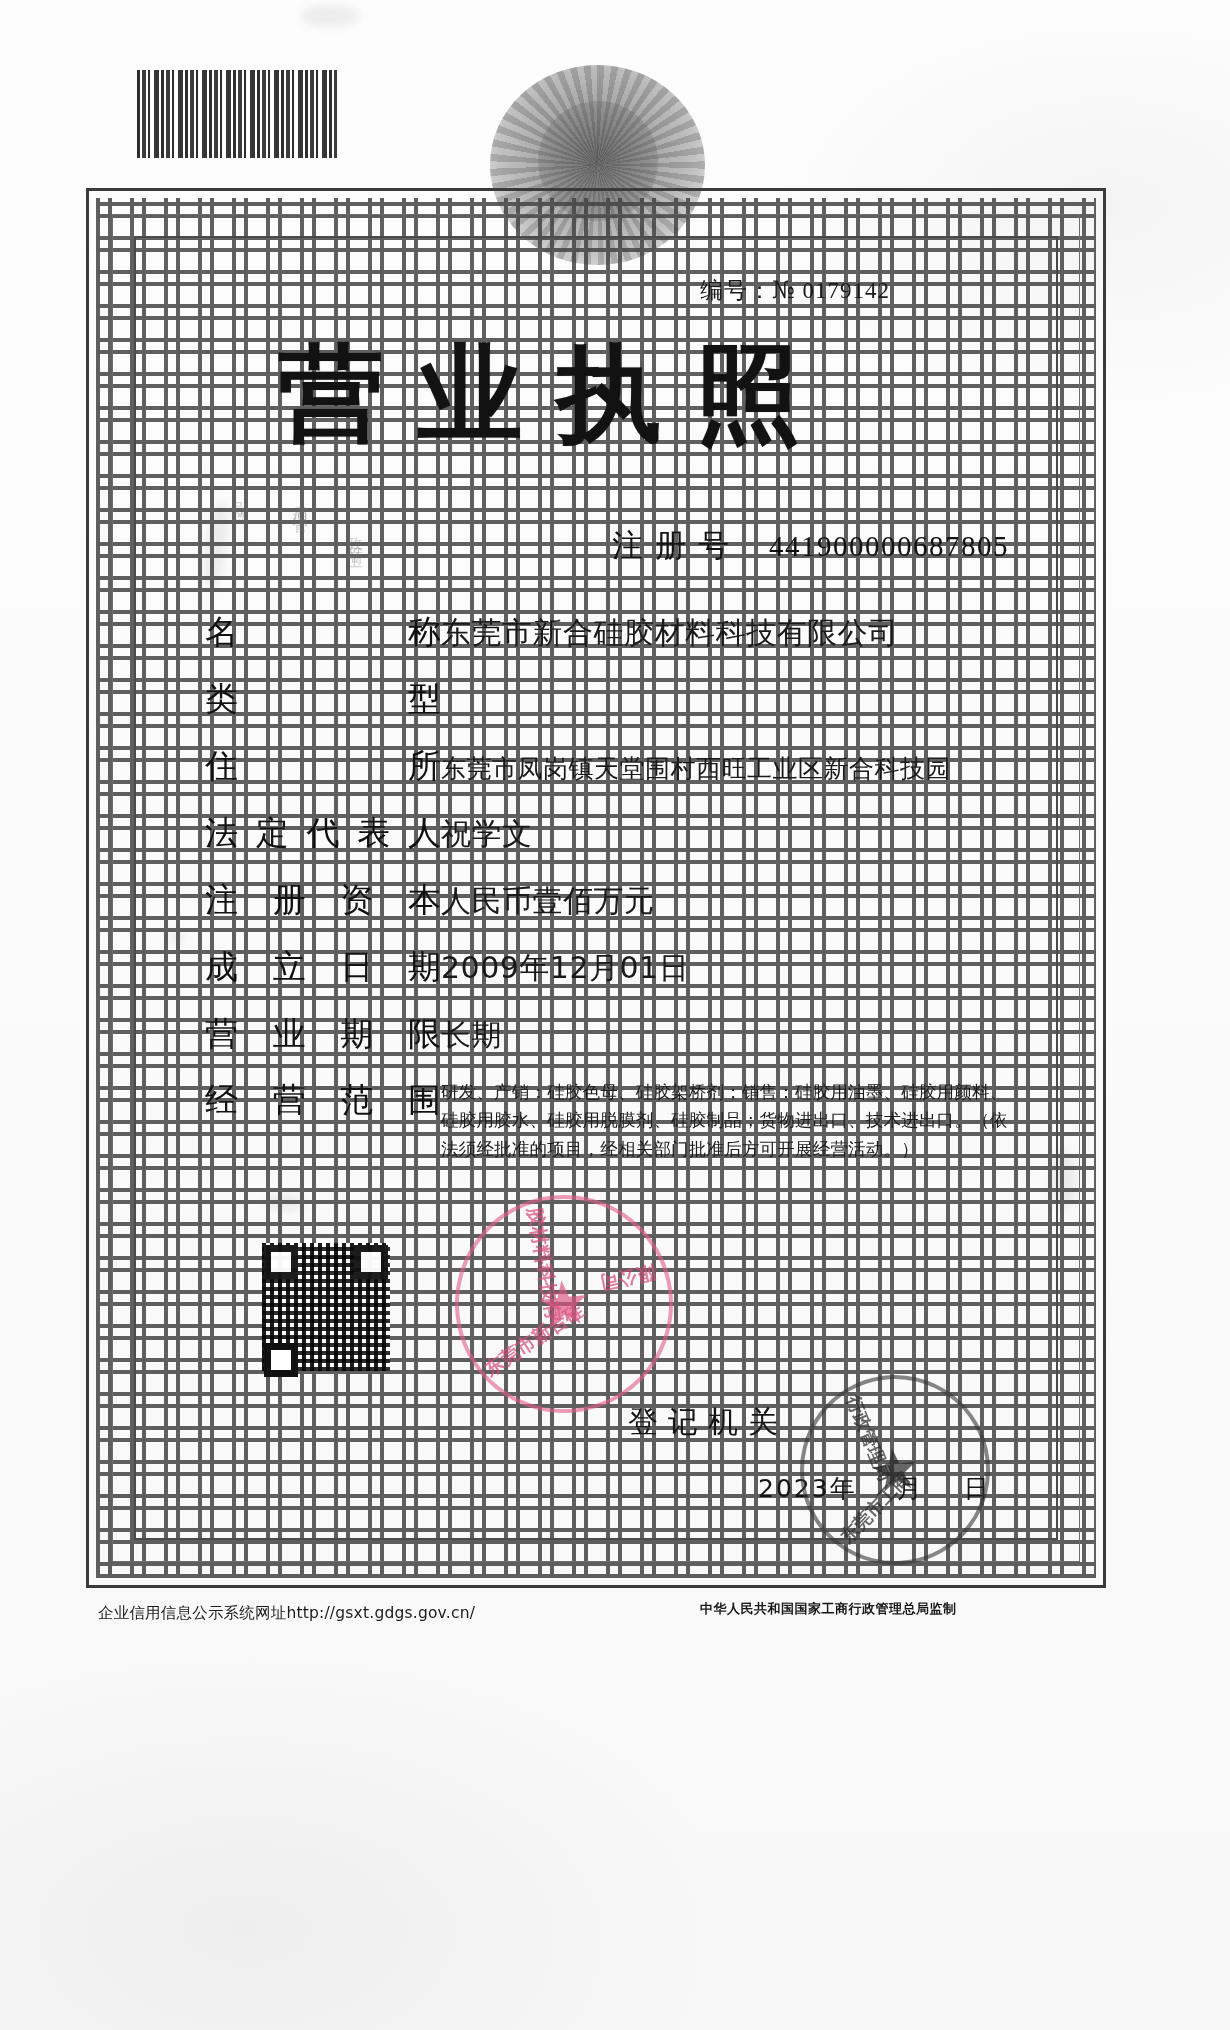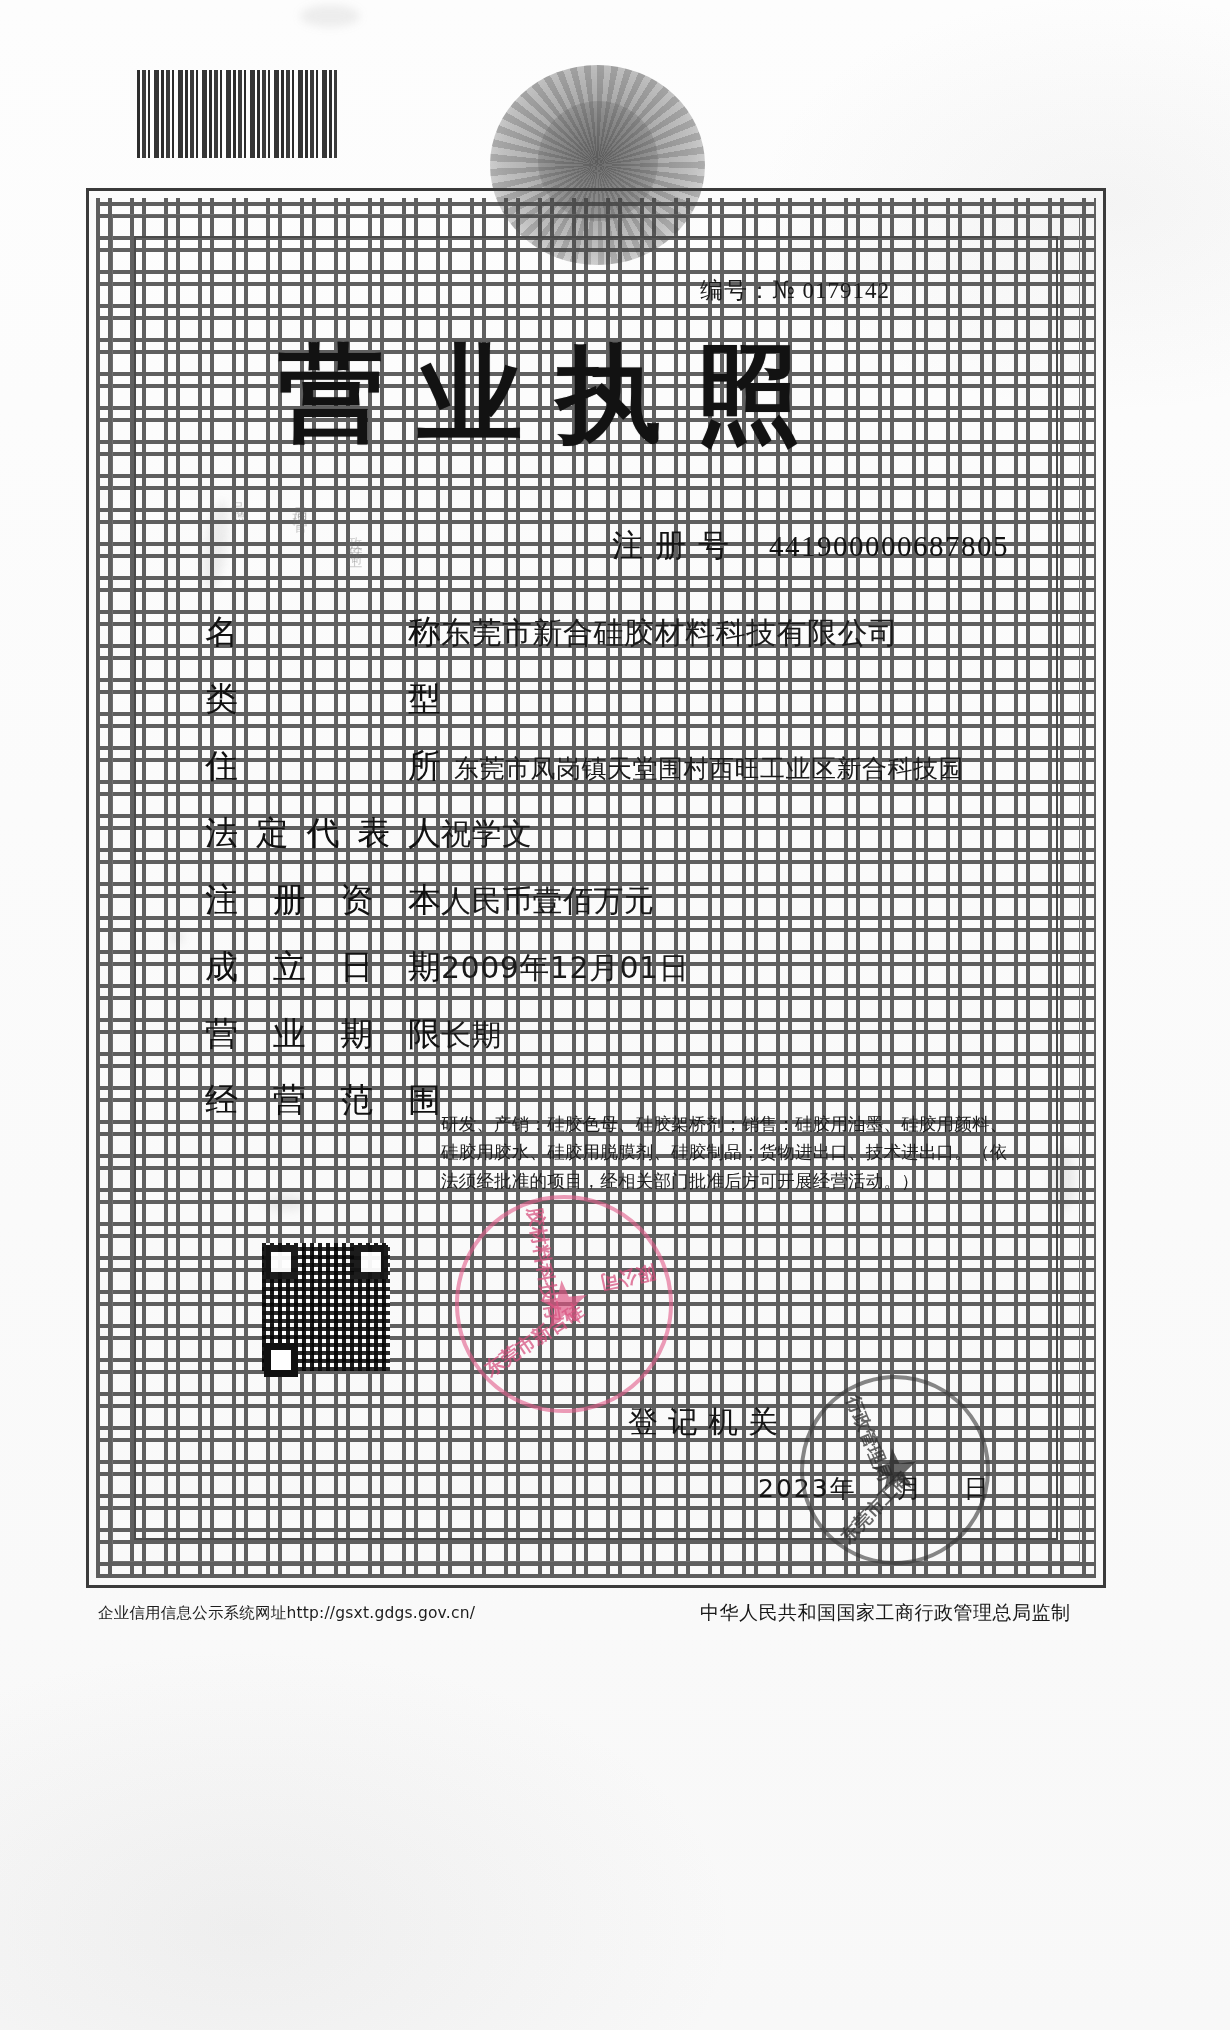--- a/index.html
+++ b/index.html
@@ -188,41 +188,40 @@
     justify-content: space-between;
   }
   .field .label span { display: inline-block; }
   .field .value {
     font-family: "DejaVu Sans", sans-serif;
     font-size: 30px;
     color: #1a1a1a;
     letter-spacing: 0.5px;
     white-space: nowrap;
   }
-  .field.small .value { font-size: 25px; padding-left: 13px; }
+  .field.small .value { font-size: 25px; }
 
   #f-name  { top: 610px; }
   #f-type  { top: 677px; }
   #f-addr  { top: 744px; }
   #f-rep   { top: 811px; }
   #f-cap   { top: 878px; }
   #f-date  { top: 945px; }
   #f-term  { top: 1012px; }
   #f-scope { top: 1078px; }
 
   #f-scope .label { align-self: flex-start; }
   #scope-text {
     width: 580px;
     font-family: "DejaVu Sans", sans-serif;
     font-size: 17.5px;
     line-height: 1.62;
     color: #1d1d1d;
     white-space: normal;
     letter-spacing: 0.2px;
-    margin-top: 32px;
   }
 
   
   #qr {
     position: absolute;
     left: 262px;
     top: 1243px;
     width: 128px;
     height: 128px;
     background-color: #fff;
@@ -351,23 +350,24 @@
     font-family: "DejaVu Sans", sans-serif;
     font-size: 15.5px;
     color: #1c1c1c;
     letter-spacing: 0.2px;
   }
   #footer-right {
     position: absolute;
     left: 700px;
     top: 1600px;
     font-family: "DejaVu Sans", sans-serif;
-    font-size: 19px;
+    font-size: 13px;
     color: #181818;
     letter-spacing: 0.5px;
+    font-weight: bold;
   }
 
   
   .smudge {
     position: absolute;
     border-radius: 50%;
     background: rgba(120,120,120,0.12);
     filter: blur(4px);
   }
   #sm1 { left: 300px; top: 5px; width: 60px; height: 22px; }

